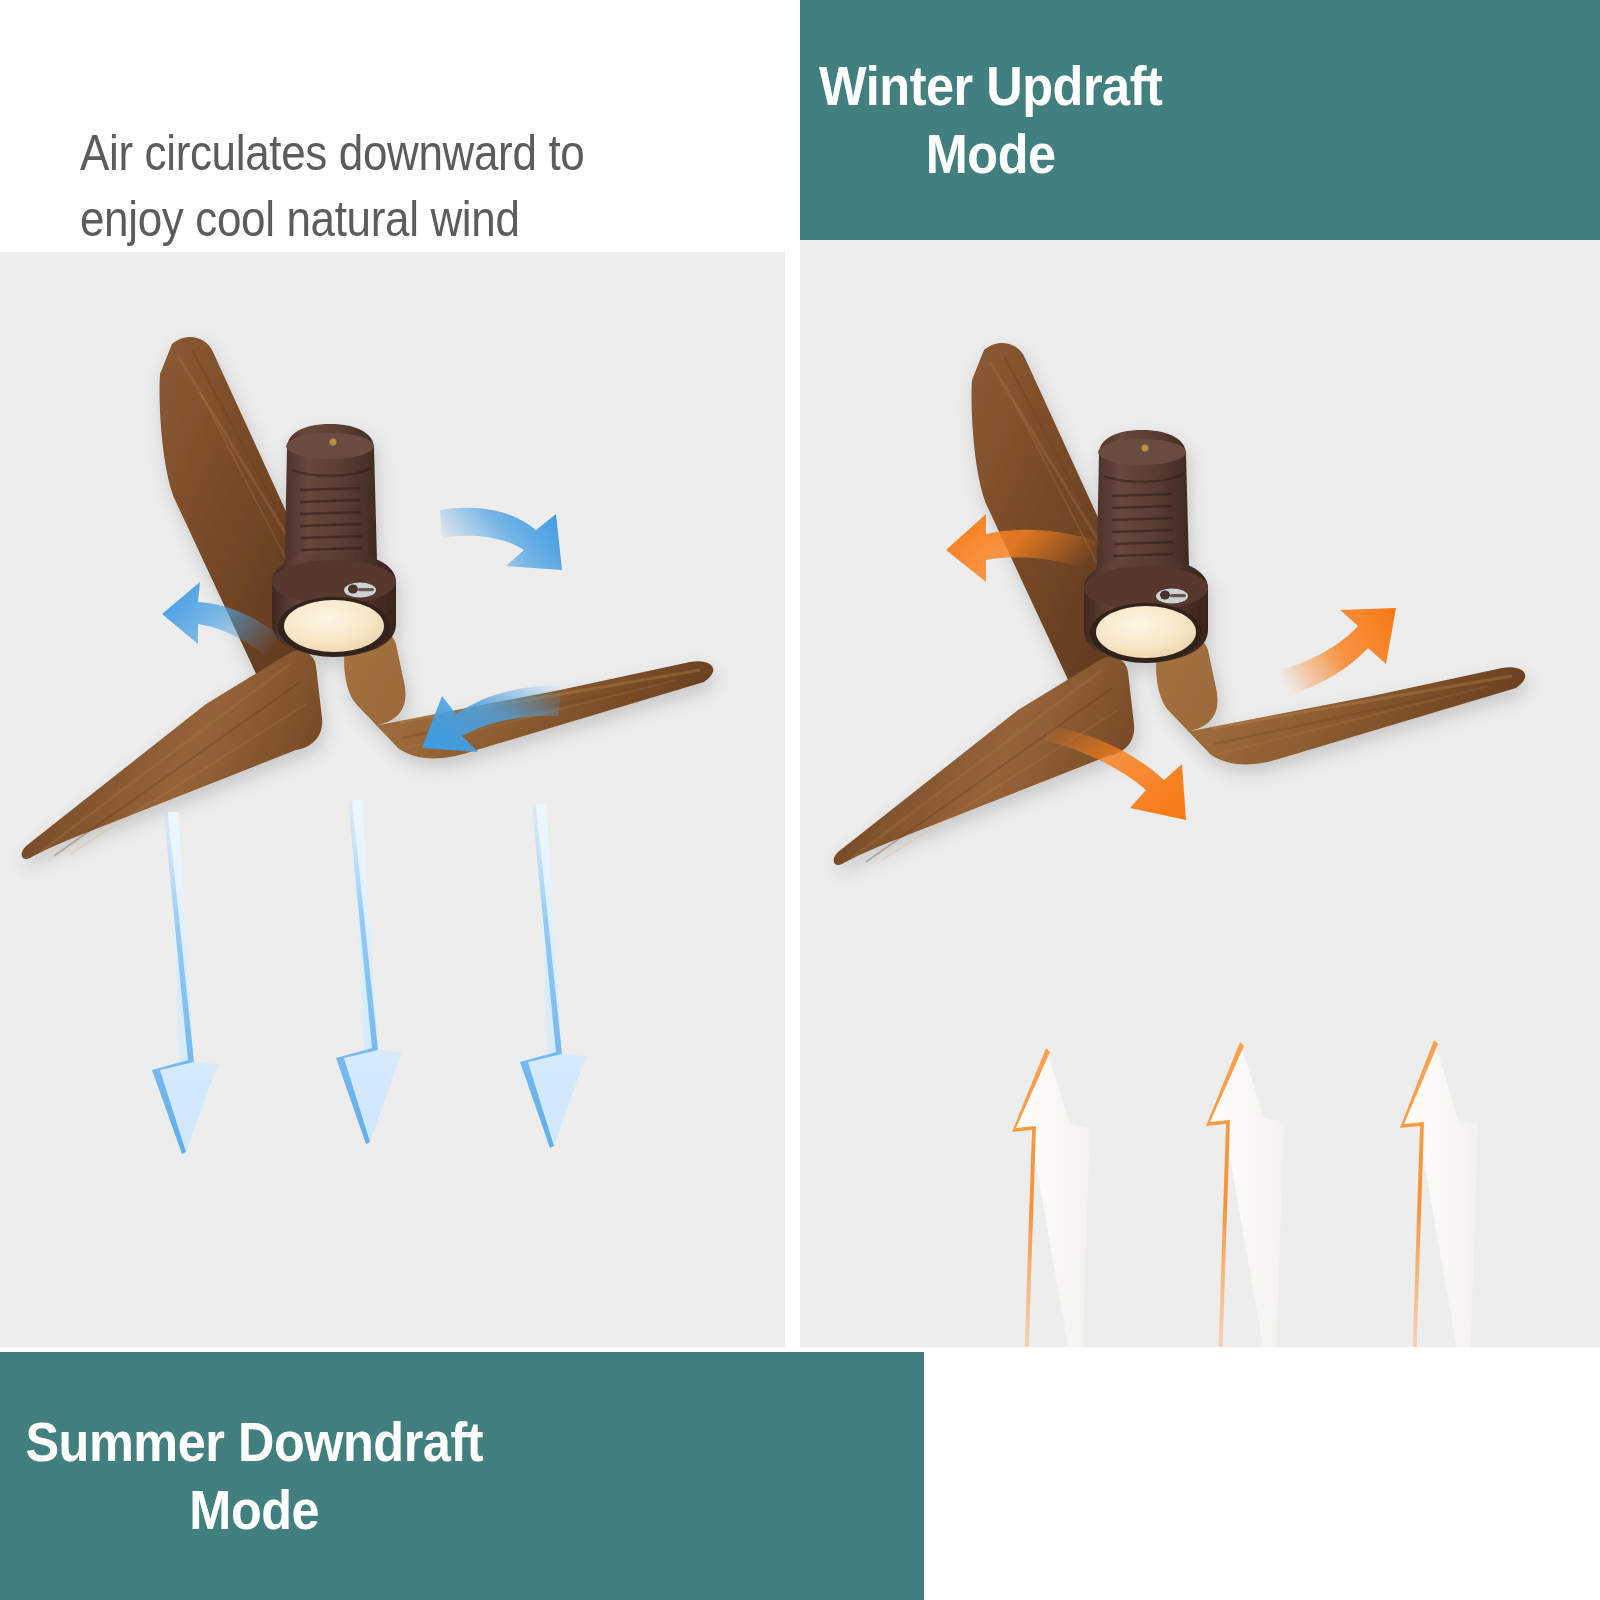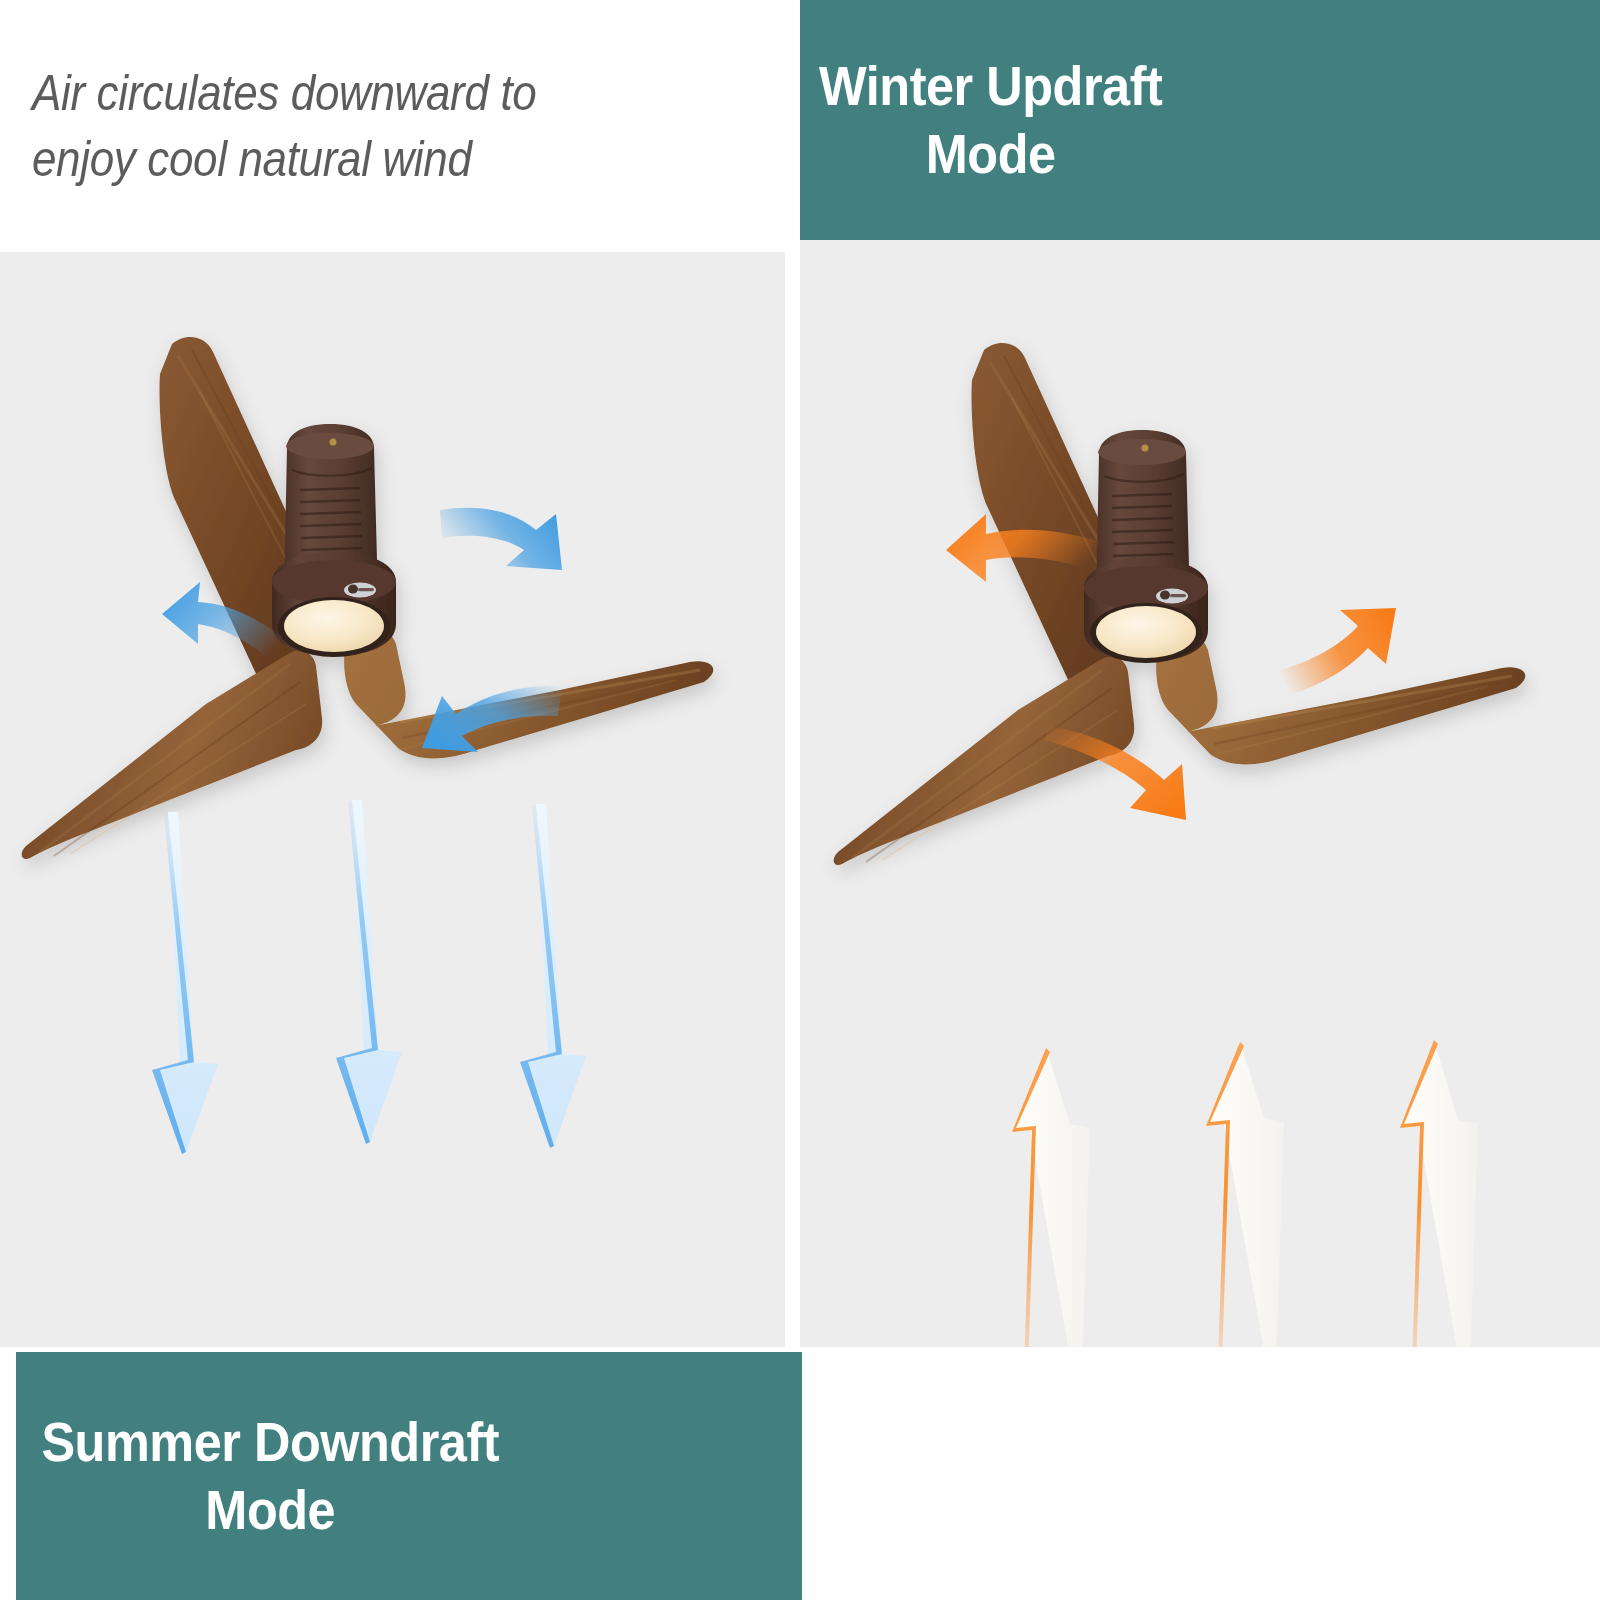--- a/index.html
+++ b/index.html
@@ -13,24 +13,23 @@
     position:relative;
     width:1600px;height:1600px;
     background:#ffffff;
   }
 
   
   .cell{position:absolute;box-sizing:border-box;}
 
   
   .caption-plain{
-    display:flex;align-items:center;
-    padding:0 32px;
+    display:flex;align-items:flex-end;
+    padding:0 80px;
     background:#ffffff;
-    font-style:italic;
   }
   .caption-plain .txt{
     color:#5c5c5c;
     font-size:50px;
     line-height:1.32;
     font-weight:400;
     letter-spacing:-0.4px;
     transform:scaleX(0.88);
     transform-origin:left center;
     white-space:pre-line;
@@ -402,19 +401,19 @@
         </g>
 
         <g>
           <path d="M618,886 L600,888 L634,800 L658,880 L678,884 L670,1126 L660,1126 Z" fill="url(#upBody)"></path>
           <path d="M634,800 L600,888 L620,886 L612,1128 L616,1128 L624,882 L604,884 L638,804 Z" fill="url(#upEdge)"></path>
         </g>
       </g>
     </svg>
   </div>
 
-  <div class="cell caption-teal" style="left:0;top:1352px;width:786px;height:248px;background:#428080;margin-left:16px;">
+  <div class="cell caption-teal" style="left:0;top:1352px;width:924px;height:248px;background:#428080;">
     <div class="txt">Summer Downdraft
 Mode</div>
   </div>
 
 
 </div>
 
 </body></html>

